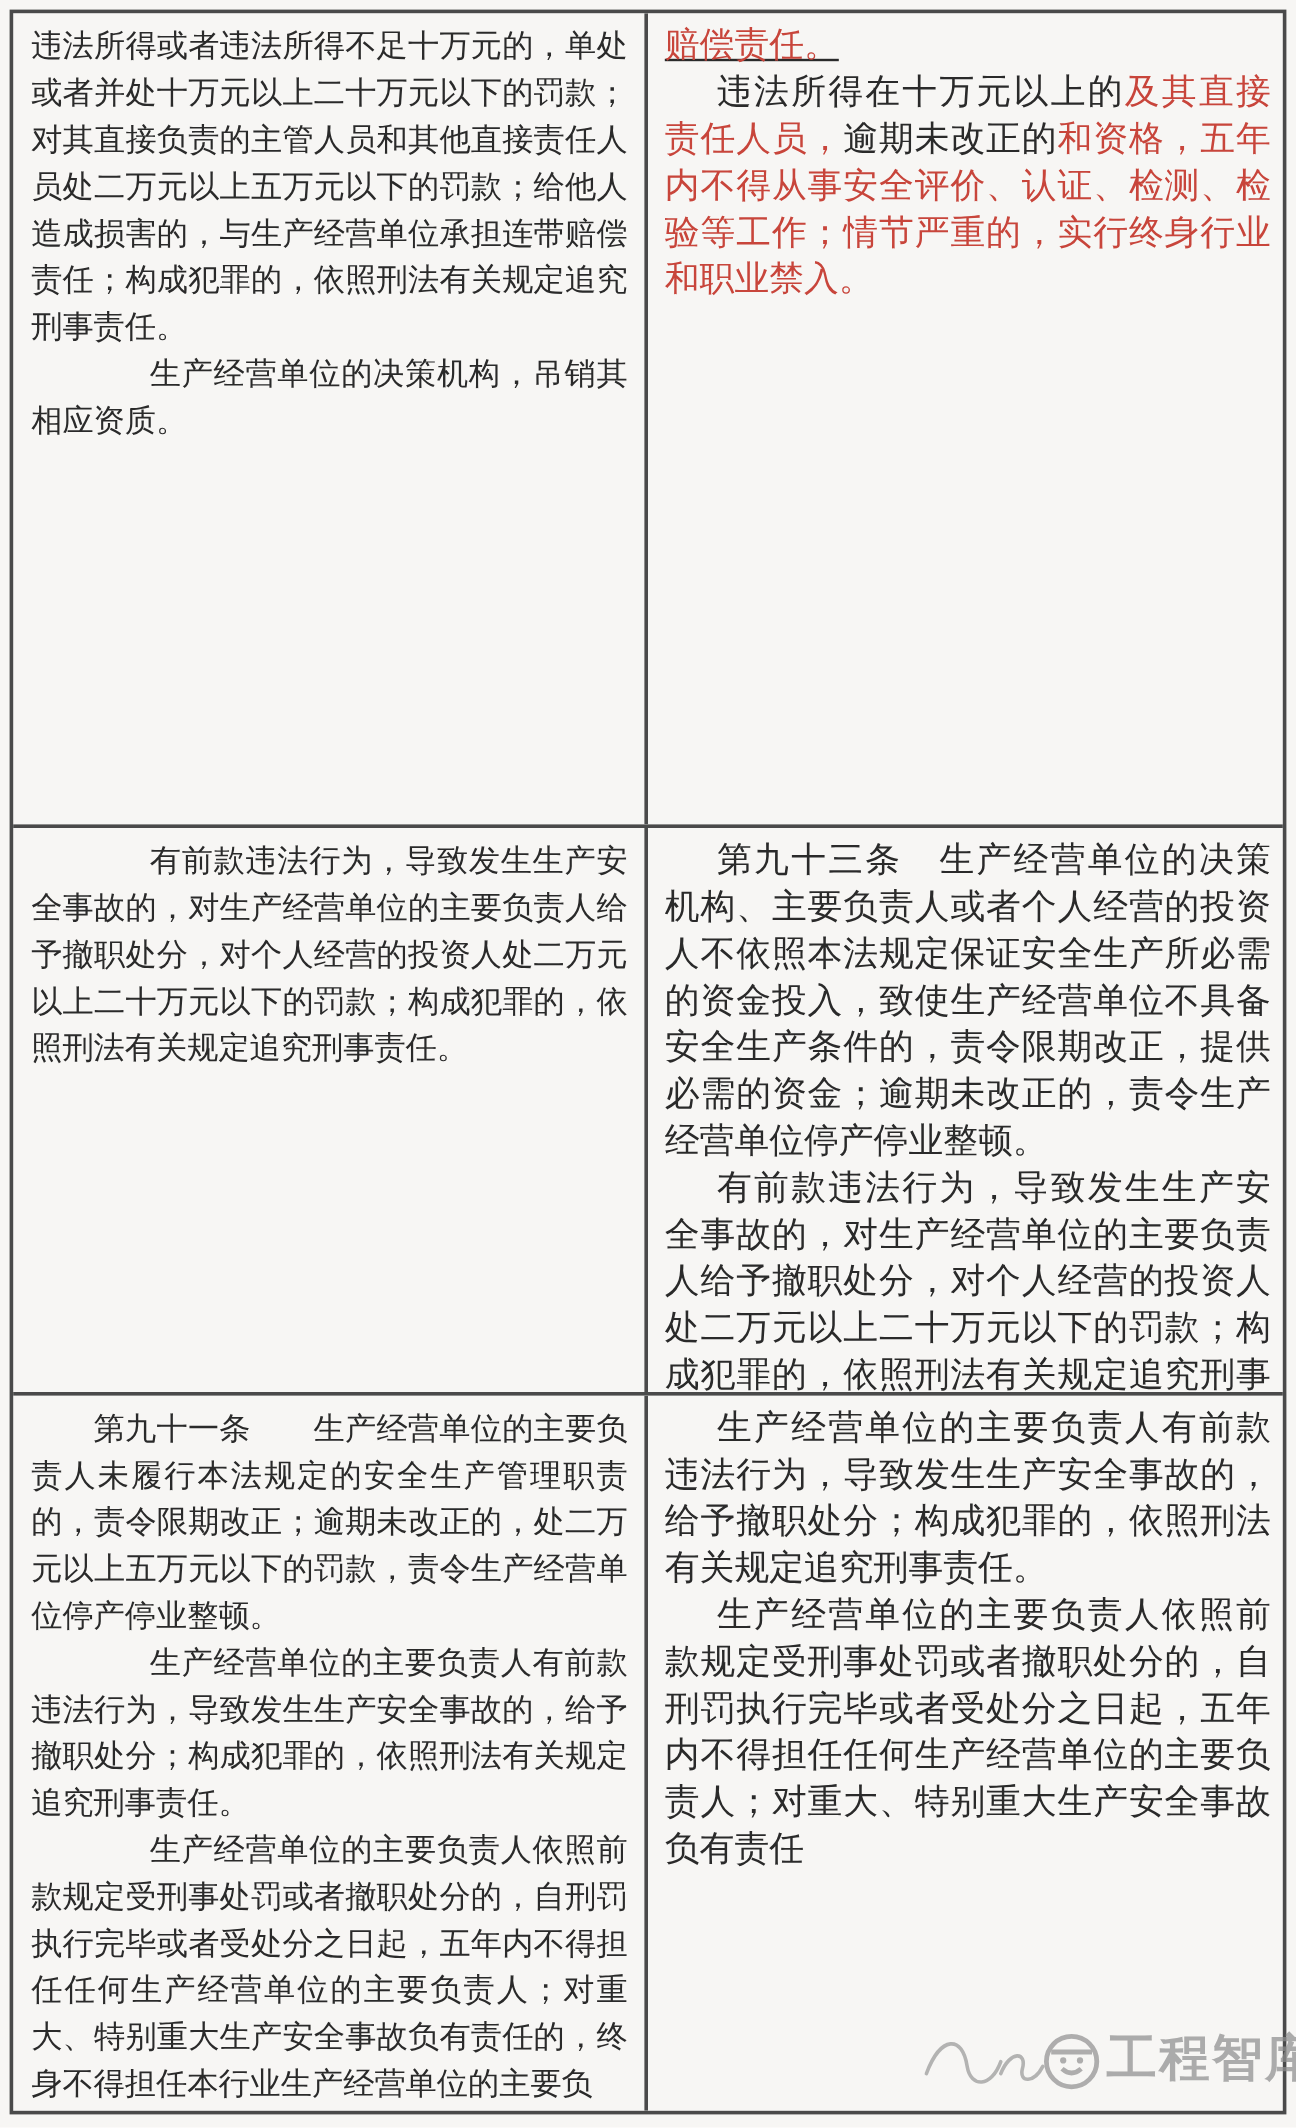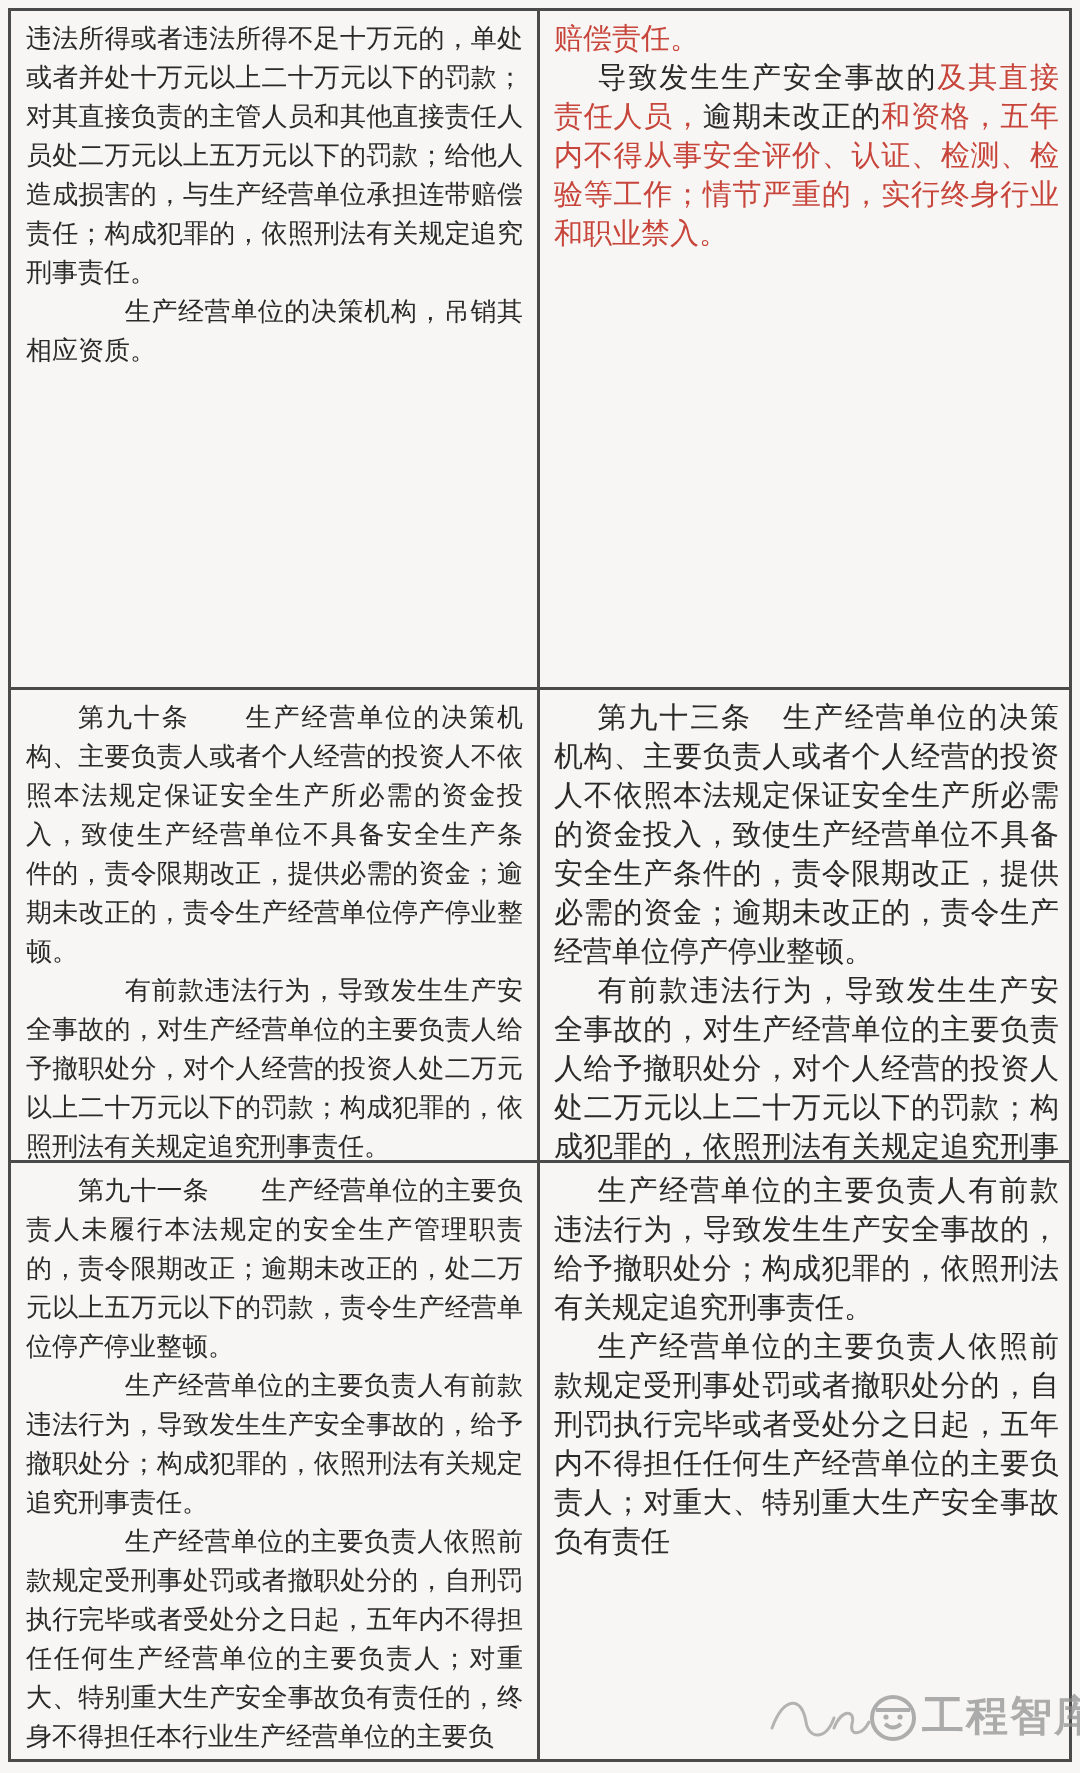--- a/index.html
+++ b/index.html
@@ -90,27 +90,26 @@
 
 <div class="page">
 
   <div class="cmp-table">
       <div class="trow row-0">
         <div class="tcell old">
           <p class="para" style="text-indent: 0em;"><span class="run-normal">违法所得或者违法所得不足十万元的，单处或者并处十万元以上二十万元以下的罚款；对其直接负责的主管人员和其他直接责任人员处二万元以上五万元以下的罚款；给他人造成损害的，与生产经营单位承担连带赔偿责任；构成犯罪的，依照刑法有关规定追究刑事责任。</span></p>
           <p class="para" style="text-indent: 3.8em;"><span class="run-normal">生产经营单位的决策机构，吊销其相应资质。</span></p>
         </div>
         <div class="tcell new">
-          <p class="para" style="text-indent: 0em;"><span class="run-added">赔偿责任。</span></p>
-          <p class="para" style="text-indent: 1.5em;"><span class="run-normal">导致发生生产安全事故的</span><span class="run-added">及其直接责任人员，</span><span class="run-normal">逾期未改正的</span><span class="run-added">和资格，五年内不得从事安全评价、认证、检测、检验等工作；情节严重的，实行终身行业和职业禁入。</span></p>
+          <p class="para" style="text-indent: 0em; text-decoration: underline;"><span class="run-added">赔偿责任。</span></p>
+          <p class="para" style="text-indent: 1.5em;"><span class="run-normal">违法所得在十万元以上的</span><span class="run-added">及其直接责任人员，</span><span class="run-normal">逾期未改正的</span><span class="run-added">和资格，五年内不得从事安全评价、认证、检测、检验等工作；情节严重的，实行终身行业和职业禁入。</span></p>
         </div>
       </div>
       <div class="trow row-1">
         <div class="tcell old">
-          <p class="para" style="text-indent: 2em;"><span class="run-normal">第九十条　　生产经营单位的决策机构、主要负责人或者个人经营的投资人不依照本法规定保证安全生产所必需的资金投入，致使生产经营单位不具备安全生产条　件的，责令限期改正，提供必需的资金；逾期未改正的，责令生产经营单位停产停业整顿。</span></p>
           <p class="para" style="text-indent: 3.8em;"><span class="run-normal">有前款违法行为，导致发生生产安全事故的，对生产经营单位的主要负责人给予撤职处分，对个人经营的投资人处二万元以上二十万元以下的罚款；构成犯罪的，依照刑法有关规定追究刑事责任。</span></p>
         </div>
         <div class="tcell new">
           <p class="para" style="text-indent: 1.5em;"><span class="run-normal">第九十三条　生产经营单位的决策机构、主要负责人或者个人经营的投资人不依照本法规定保证安全生产所必需的资金投入，致使生产经营单位不具备安全生产条件的，责令限期改正，提供必需的资金；逾期未改正的，责令生产经营单位停产停业整顿。</span></p>
           <p class="para" style="text-indent: 1.5em;"><span class="run-normal">有前款违法行为，导致发生生产安全事故的，对生产经营单位的主要负责人给予撤职处分，对个人经营的投资人处二万元以上二十万元以下的罚款；构成犯罪的，依照刑法有关规定追究刑事责任。</span></p>
         </div>
       </div>
       <div class="trow row-2">
         <div class="tcell old">
           <p class="para" style="text-indent: 2em;"><span class="run-normal">第九十一条　　生产经营单位的主要负责人未履行本法规定的安全生产管理职责的，责令限期改正；逾期未改正的，处二万元以上五万元以下的罚款，责令生产经营单位停产停业整顿。</span></p>

